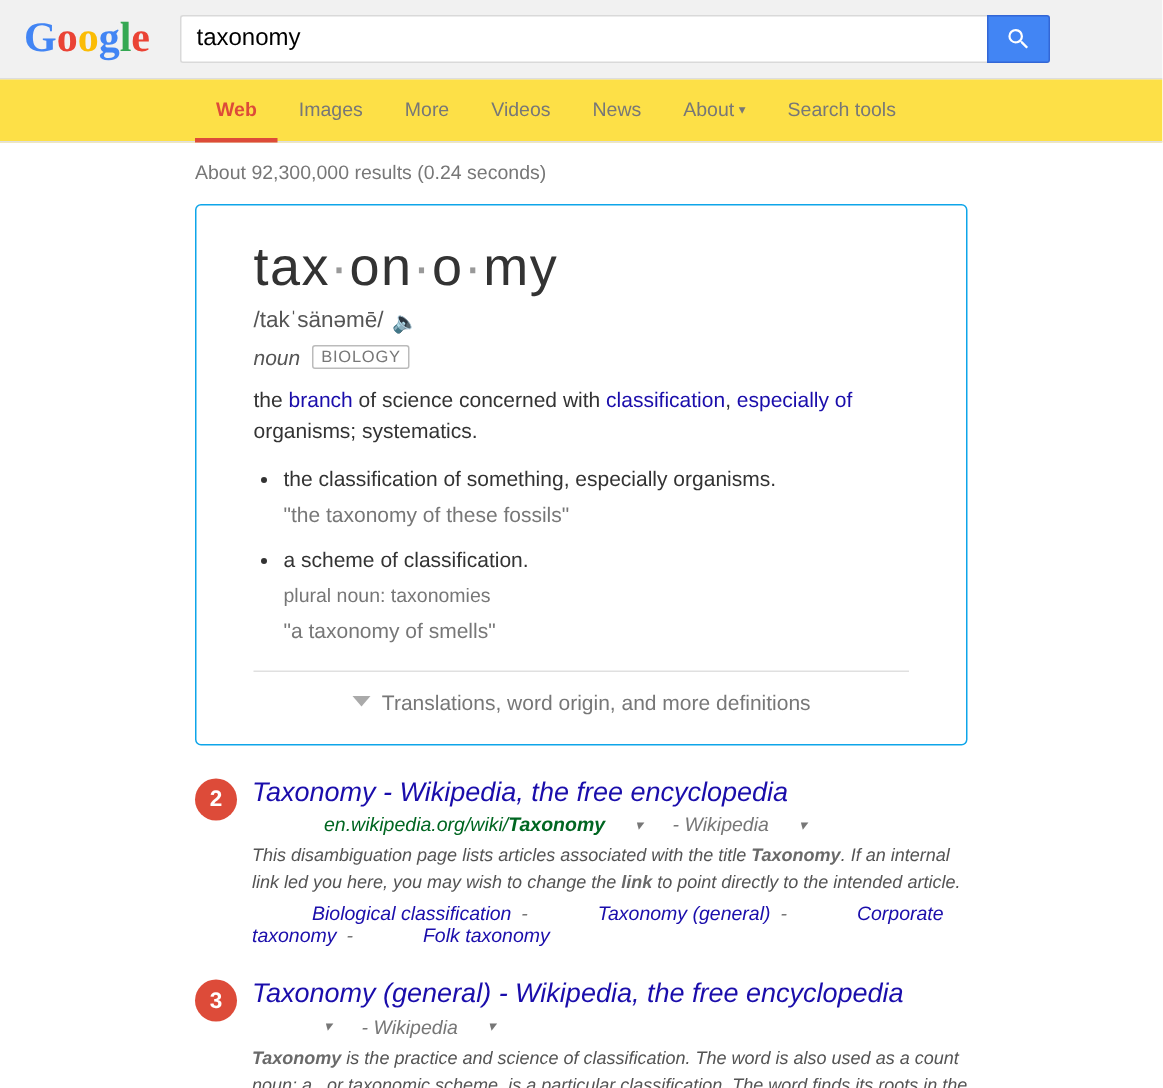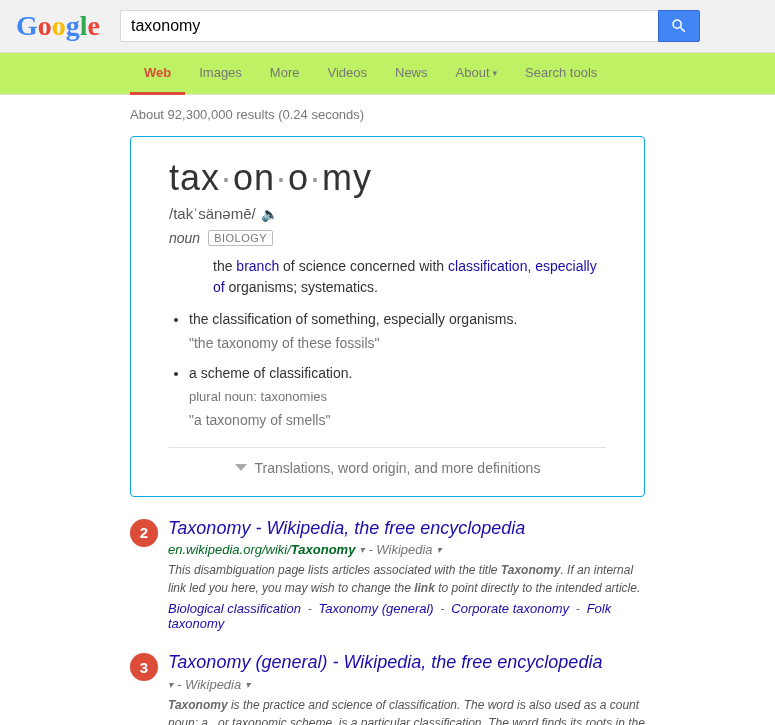--- a/index.html
+++ b/index.html
@@ -63,21 +63,21 @@
       height: 18px;
       fill: white;
     }
 
     
     .nav-tabs {
       display: flex;
       align-items: center;
       padding: 0 130px;
       border-bottom: 1px solid #e0e0e0;
-      background: #bef264;
+      background: #fde047;
     }
     .nav-tab {
       padding: 12px 14px;
       font-size: 13px;
       color: #777;
       cursor: pointer;
       text-decoration: none;
       display: flex;
       align-items: center;
       gap: 3px;
@@ -155,21 +155,20 @@
       border-radius: 2px;
       padding: 1px 5px;
       text-transform: uppercase;
       letter-spacing: 0.5px;
     }
     .def-main {
       font-size: 14px;
       color: #333;
       margin-bottom: 10px;
       line-height: 1.5;
-      margin-left: 44px;
     }
     .def-main .highlight { color: #1a0dab; }
     .def-list {
       list-style: disc;
       padding-left: 20px;
       font-size: 14px;
       color: #333;
       line-height: 1.7;
     }
     .def-list li {
@@ -232,23 +231,24 @@
       color: #1a0dab;
       text-decoration: none;
       cursor: pointer;
       line-height: 1.3;
       margin-bottom: 2px;
       display: block;
     }
     .result-url-row {
       display: flex;
       align-items: center;
-      gap: 4px;
+      gap: 20px;
       margin-bottom: 4px;
       font-size: 13px;
+      margin-left: 48px;
     }
     .result-url {
       color: #006621;
     }
     .result-url .bold { font-weight: bold; }
     .result-url-arrow {
       font-size: 10px;
       color: #777;
       cursor: pointer;
     }
@@ -259,20 +259,21 @@
     }
     .result-desc .highlight { color: #6a6a6a; font-weight: bold; }
     .result-links {
       margin-top: 4px;
       font-size: 13px;
     }
     .result-links a {
       color: #1a0dab;
       text-decoration: none;
       cursor: pointer;
+      margin-left: 40px;
     }
     .result-links .sep { color: #777; margin: 0 3px; }
   </style>
 </head>
 <body>
 
 <div class="header">
   <div class="logo-container">
     <span class="logo-g">G</span>
     <span class="logo-o1">o</span>

